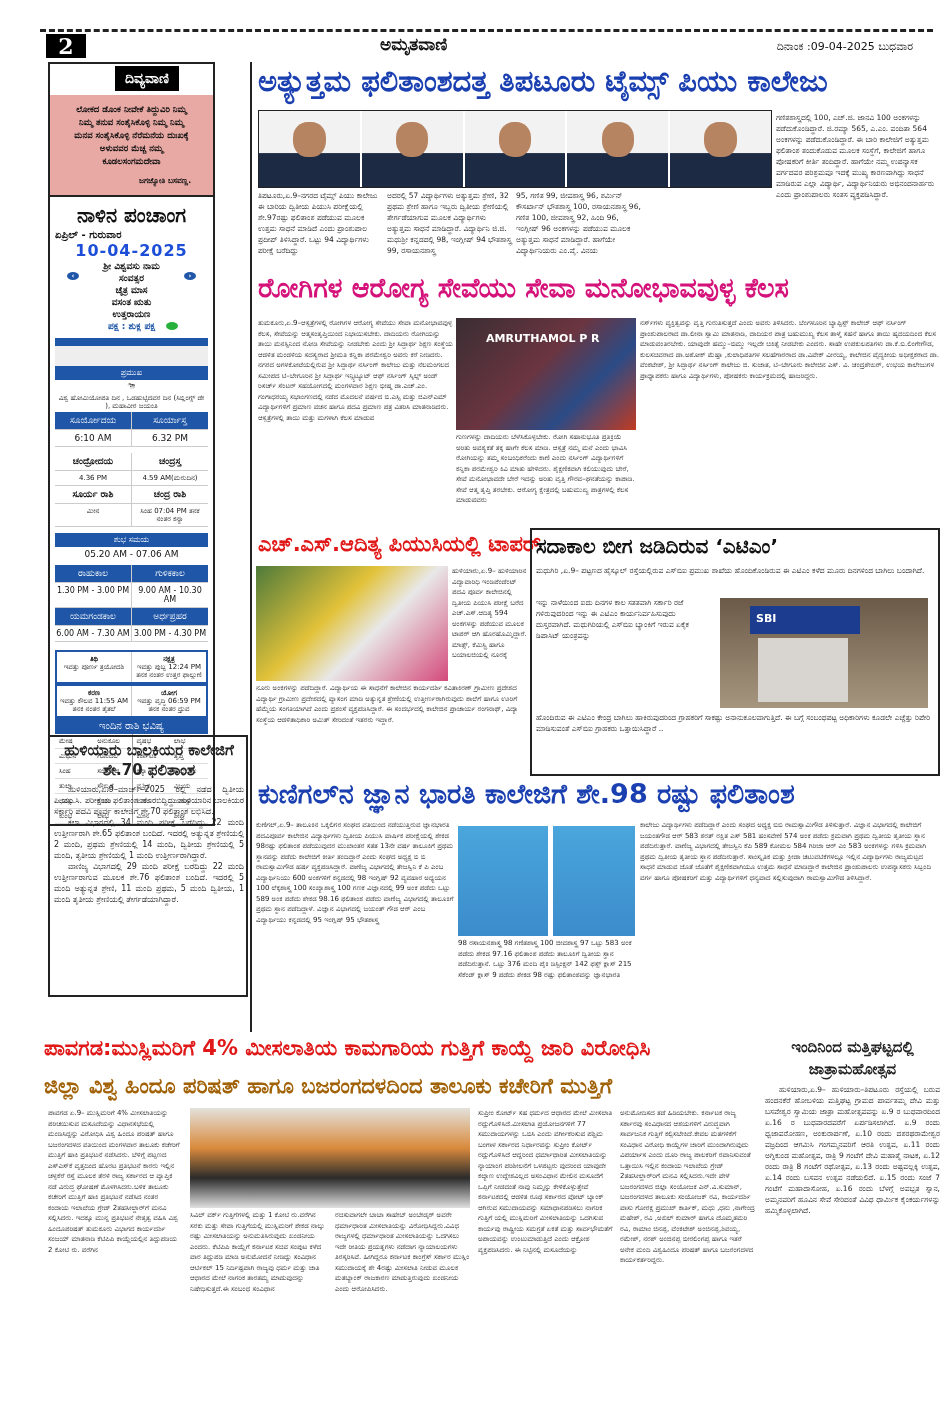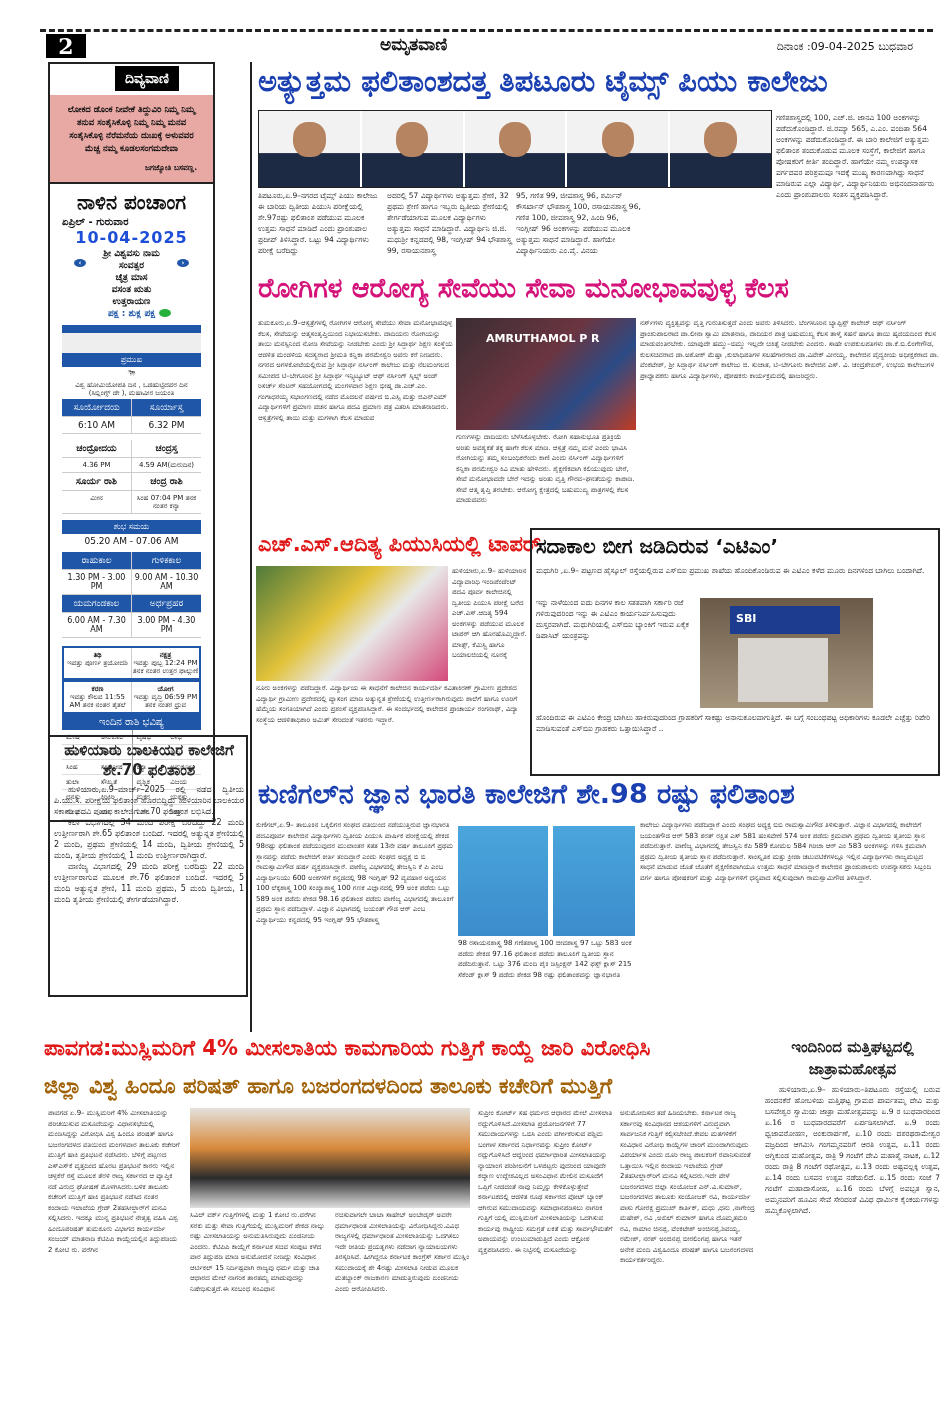--- a/index.html
+++ b/index.html
@@ -4,23 +4,23 @@
 <style>
 *{box-sizing:border-box;margin:0;padding:0}
 body{width:945px;height:1418px;background:#fff;font-family:"DejaVu Sans",sans-serif;color:#111;position:relative;overflow:hidden}
 .abs{position:absolute}
 .dash{position:absolute;left:40px;right:12px;top:29px;border-top:3px dashed #222}
 .pg{position:absolute;left:46px;top:34px;width:40px;height:24px;background:#000;color:#fff;font:bold 22px "DejaVu Serif",serif;text-align:center;line-height:24px}
 .mast{position:absolute;left:380px;top:34px;font:bold 17px "DejaVu Sans",sans-serif}
 .date{position:absolute;right:32px;top:40px;font-size:11px}
 .leftcol{position:absolute;left:48px;top:62px;width:167px;border:2px solid #222}
 .dv-head{background:#000;color:#fff;font-size:14px;font-weight:bold;display:inline-block;padding:4px 10px;margin:2px 0 0 65px}
-.dv-box{background:#e8a9a4;margin:4px 0 0;padding:8px 16px;font-size:8.5px;line-height:13px;text-align:center;font-weight:bold}
+.dv-box{background:#e8a9a4;margin:4px 0 0;padding:8px 22px;font-size:8.5px;line-height:13px;text-align:center;font-weight:bold}
 .dv-sign{text-align:right;font-size:7.5px;margin-top:6px}
-.pan{border-top:2px solid #222;padding:4px 12px 0;background:#fff}
+.pan{border-top:2px solid #222;padding:4px 5px 0;background:#fff}
 .pan-title{font-size:20px;text-align:center;font-weight:bold;margin:2px 0}
 .pan-month{font-size:10px;font-weight:bold}
 .pan-date{font-size:16px;color:#1d4ed8;font-weight:bold;text-align:center;letter-spacing:1px}
 .pan-lines{text-align:center;font-size:9px;font-weight:bold;line-height:12px;position:relative}
 .navb{position:absolute;top:12px;width:12px;height:8px;border-radius:50%;background:#1f56a8;color:#fff;font-size:7px;line-height:8px;text-align:center}
 .wa{position:absolute;right:30px;bottom:2px;width:12px;height:8px;border-radius:50%;background:#27b13c}
 .bluebar{height:8px;background:#1f56a8;margin-top:6px}
 .grey{height:20px;background:#eee}
 .sect{background:#1f56a8;color:#fff;text-align:center;font-size:8px;padding:2px 0}
 .sm{font-size:7px;text-align:center;padding:2px}
@@ -209,21 +209,21 @@
 
 <h2 style="left:258px;top:532px;font-size:21px;color:#e01818">ಎಚ್.ಎಸ್.ಆದಿತ್ಯ ಪಿಯುಸಿಯಲ್ಲಿ ಟಾಪರ್</h2>
 <div class="ph" style="left:256px;top:566px;width:192px;height:115px;background:linear-gradient(135deg,#4e7a3a,#e2c23a 40%,#e8e8e8 60%,#d44a7a)"></div>
 <div class="story" style="left:452px;top:566px;width:75px;font-size:7px;line-height:10.5px">ಹುಳಿಯಾರು,ಏ.9– ಹುಳಿಯಾರಿನ ವಿದ್ಯಾವಾರಿಧಿ ಇಂಡಿಪೆಂಡೆಂಟ್ ಪದವಿ ಪೂರ್ವ ಕಾಲೇಜಿನಲ್ಲಿ ದ್ವಿತೀಯ ಪಿಯುಸಿ ಪರೀಕ್ಷೆ ಬರೆದ ಎಚ್.ಎಸ್.ಆದಿತ್ಯ 594 ಅಂಕಗಳನ್ನು ಪಡೆಯುವ ಮೂಲಕ ಟಾಪರ್ ಆಗಿ ಹೊರಹೊಮ್ಮಿದ್ದಾರೆ. ಮಾತ್ಸ್, ಕೆಮಿಸ್ಟ್ರಿ ಹಾಗೂ ಬಯಾಲಜಿಯಲ್ಲಿ ನೂರಕ್ಕೆ</div>
 <div class="story" style="left:256px;top:683px;width:272px;font-size:7px;line-height:10.5px">ನೂರು ಅಂಕಗಳನ್ನು ಪಡೆದಿದ್ದಾರೆ. ವಿದ್ಯಾರ್ಥಿಯ ಈ ಸಾಧನೆಗೆ ಕಾಲೇಜಿನ ಕಾರ್ಯದರ್ಶಿ ಕವಿತಾಕಿರಣ್ ಗ್ರಾಮೀಣ ಪ್ರದೇಶದ ವಿದ್ಯಾರ್ಥಿ ಗ್ರಾಮೀಣ ಪ್ರದೇಶದಲ್ಲಿ ವ್ಯಾಸಂಗ ಮಾಡಿ ಅತ್ಯುನ್ನತ ಶ್ರೇಣಿಯಲ್ಲಿ ಉತ್ತೀರ್ಣರಾಗಿರುವುದು ಶಾಲೆಗೆ ಹಾಗೂ ಊರಿಗೆ ಹೆಮ್ಮೆಯ ಸಂಗತಿಯಾಗಿದೆ ಎಂದು ಪ್ರಶಂಸೆ ವ್ಯಕ್ತಪಡಿಸಿದ್ದಾರೆ. ಈ ಸಂದರ್ಭದಲ್ಲಿ ಕಾಲೇಜಿನ ಪ್ರಾಚಾರ್ಯ ರಂಗನಾಥ್, ವಿದ್ಯಾ ಸಂಸ್ಥೆಯ ಆಡಳಿತಾಧಿಕಾರಿ ಅಮಿತ್ ಸೇರಿದಂತೆ ಇತರರು ಇದ್ದಾರೆ.</div>
 
 <div class="box" style="left:530px;top:528px;width:410px;height:248px"></div>
 <h2 style="left:536px;top:534px;font-size:20px;color:#111">ಸದಾಕಾಲ ಬೀಗ ಜಡಿದಿರುವ ‘ಎಟಿಎಂ’</h2>
 <div class="story" style="left:536px;top:565px;width:398px;font-size:7.5px;line-height:11px">ಮಧುಗಿರಿ ,ಏ.9– ಪಟ್ಟಣದ ಹೈಸ್ಕೂಲ್ ರಸ್ತೆಯಲ್ಲಿರುವ ಎಸ್‌ಬಿಐ ಪ್ರಮುಖ ಶಾಖೆಯ ಹೊಂದಿಕೊಂಡಿರುವ ಈ ಎಟಿಎಂ ಕಳೆದ ಮೂರು ದಿನಗಳಿಂದ ಬಾಗಿಲು ಬಂದಾಗಿದೆ.</div>
 <div class="story" style="left:536px;top:597px;width:160px;font-size:7.5px;line-height:11px">ಇನ್ನು ನಾಳೆಯಿಂದ ಐದು ದಿನಗಳ ಕಾಲ ಸತತವಾಗಿ ಸರ್ಕಾರಿ ರಜೆ ಗಳಿರುವುದರಿಂದ ಇನ್ನು ಈ ಎಟಿಎಂ ಕಾರ್ಯನಿರ್ವಹಿಸುವುದು ದುಸ್ತರವಾಗಿದೆ. ಮಧುಗಿರಿಯಲ್ಲಿ ಎಸ್‌ಬಿಐ ಬ್ಯಾಂಕಿಗೆ ಇರುವ ಏಕೈಕ ಡಿಪಾಸಿಟ್ ಯಂತ್ರವನ್ನು</div>
-<div class="ph" style="left:700px;top:598px;width:173px;height:110px;background:linear-gradient(180deg,#6b5a48,#a7967e)">
+<div class="ph" style="left:720px;top:598px;width:208px;height:110px;background:linear-gradient(180deg,#6b5a48,#a7967e)">
   <div class="abs" style="left:30px;top:8px;width:110px;height:28px;background:#1c3c8f;color:#fff;font-size:11px;font-weight:bold;padding:6px">SBI</div>
   <div class="abs" style="left:38px;top:40px;width:90px;height:64px;background:#d8d4cf"></div>
 </div>
 <div class="story" style="left:536px;top:712px;width:398px;font-size:7.5px;line-height:11px">ಹೊಂದಿರುವ ಈ ಎಟಿಎಂ ಕೇಂದ್ರ ಬಾಗಿಲು ಹಾಕಿರುವುದರಿಂದ ಗ್ರಾಹಕರಿಗೆ ಸಾಕಷ್ಟು ಅನಾನುಕೂಲವಾಗುತ್ತಿದೆ. ಈ ಬಗ್ಗೆ ಸಂಬಂಧಪಟ್ಟ ಅಧಿಕಾರಿಗಳು ಕೂಡಲೇ ಎಚ್ಚೆತ್ತು ರಿಪೇರಿ ಮಾಡಿಸುವಂತೆ ಎಸ್‌ಬಿಐ ಗ್ರಾಹಕರು ಒತ್ತಾಯಿಸಿದ್ದಾರೆ ..</div>
 
 <h1 style="left:258px;top:778px;font-size:27px;color:#1a3fb0">ಕುಣಿಗಲ್‌ನ ಜ್ಞಾನ ಭಾರತಿ ಕಾಲೇಜಿಗೆ ಶೇ.98 ರಷ್ಟು ಫಲಿತಾಂಶ</h1>
 <div class="story" style="left:256px;top:820px;width:200px;font-size:7px;line-height:10.5px">ಕುಣಿಗಲ್,ಏ.9– ತಾಲೂಕಿನ ಒಕ್ಕಲಿಗರ ಸಂಘದ ವತಿಯಿಂದ ನಡೆಯುತ್ತಿರುವ ಜ್ಞಾನಭಾರತಿ ಪದವಿಪೂರ್ವ ಕಾಲೇಜಿನ ವಿದ್ಯಾರ್ಥಿಗಳು ದ್ವಿತೀಯ ಪಿಯುಸಿ ವಾರ್ಷಿಕ ಪರೀಕ್ಷೆಯಲ್ಲಿ ಶೇಕಡ 98ರಷ್ಟು ಫಲಿತಾಂಶ ಪಡೆಯುವುದರ ಮುಖಾಂತರ ಸತತ 13ನೇ ವರ್ಷ ತಾಲೂಕಿಗೆ ಪ್ರಥಮ ಸ್ಥಾನವನ್ನು ಪಡೆದು ಕಾಲೇಜಿಗೆ ಕೀರ್ತಿ ತಂದಿದ್ದಾರೆ ಎಂದು ಸಂಘದ ಅಧ್ಯಕ್ಷ ಬಿ ಬಿ ರಾಮಸ್ವಾಮಿಗೌಡ ಹರ್ಷ ವ್ಯಕ್ತಪಡಿಸಿದ್ದಾರೆ. ವಾಣಿಜ್ಯ ವಿಭಾಗದಲ್ಲಿ ತೇಜಸ್ವಿನಿ ಕೆ ಪಿ ಎಂಬ ವಿದ್ಯಾರ್ಥಿನಿಯು 600 ಅಂಕಗಳಿಗೆ ಕನ್ನಡದಲ್ಲಿ 98 ಇಂಗ್ಲಿಷ್ 92 ವ್ಯವಹಾರ ಅಧ್ಯಯನ 100 ಲೆಕ್ಕಶಾಸ್ತ್ರ 100 ಸಂಖ್ಯಾಶಾಸ್ತ್ರ 100 ಗಣಕ ವಿಜ್ಞಾನದಲ್ಲಿ 99 ಅಂಕ ಪಡೆದು ಒಟ್ಟು 589 ಅಂಕ ಪಡೆದು ಶೇಕಡ 98.16 ಫಲಿತಾಂಶ ಪಡೆದು ವಾಣಿಜ್ಯ ವಿಭಾಗದಲ್ಲಿ ತಾಲೂಕಿಗೆ ಪ್ರಥಮ ಸ್ಥಾನ ಪಡೆದಿದ್ದಾಳೆ. ವಿಜ್ಞಾನ ವಿಭಾಗದಲ್ಲಿ ಜಯಂತ್ ಗೌಡ ಆರ್ ಎಂಬ ವಿದ್ಯಾರ್ಥಿಯು ಕನ್ನಡದಲ್ಲಿ 95 ಇಂಗ್ಲಿಷ್ 95 ಭೌತಶಾಸ್ತ್ರ</div>
 <div class="ph" style="left:458px;top:826px;width:90px;height:110px;background:linear-gradient(180deg,#4aa6dc,#3b8ccb)"></div>
 <div class="ph" style="left:553px;top:826px;width:82px;height:110px;background:linear-gradient(180deg,#4aa6dc,#3b8ccb)"></div>
 <div class="story" style="left:458px;top:938px;width:180px;font-size:7px;line-height:10.5px">98 ರಸಾಯನಶಾಸ್ತ್ರ 98 ಗಣಿತಶಾಸ್ತ್ರ 100 ಜೀವಶಾಸ್ತ್ರ 97 ಒಟ್ಟು 583 ಅಂಕ ಪಡೆದು ಶೇಕಡ 97.16 ಫಲಿತಾಂಶ ಪಡೆದು ತಾಲೂಕಿಗೆ ದ್ವಿತೀಯ ಸ್ಥಾನ ಪಡೆದಿರುತ್ತಾನೆ. ಒಟ್ಟು 376 ಮಂದಿ ಪೈಕಿ ಡಿಸ್ಟಿಂಕ್ಷನ್ 142 ಫಸ್ಟ್ ಕ್ಲಾಸ್ 215 ಸೆಕೆಂಡ್ ಕ್ಲಾಸ್ 9 ಪಡೆದು ಶೇಕಡ 98 ರಷ್ಟು ಫಲಿತಾಂಶವನ್ನು ಜ್ಞಾನಭಾರತಿ</div>

